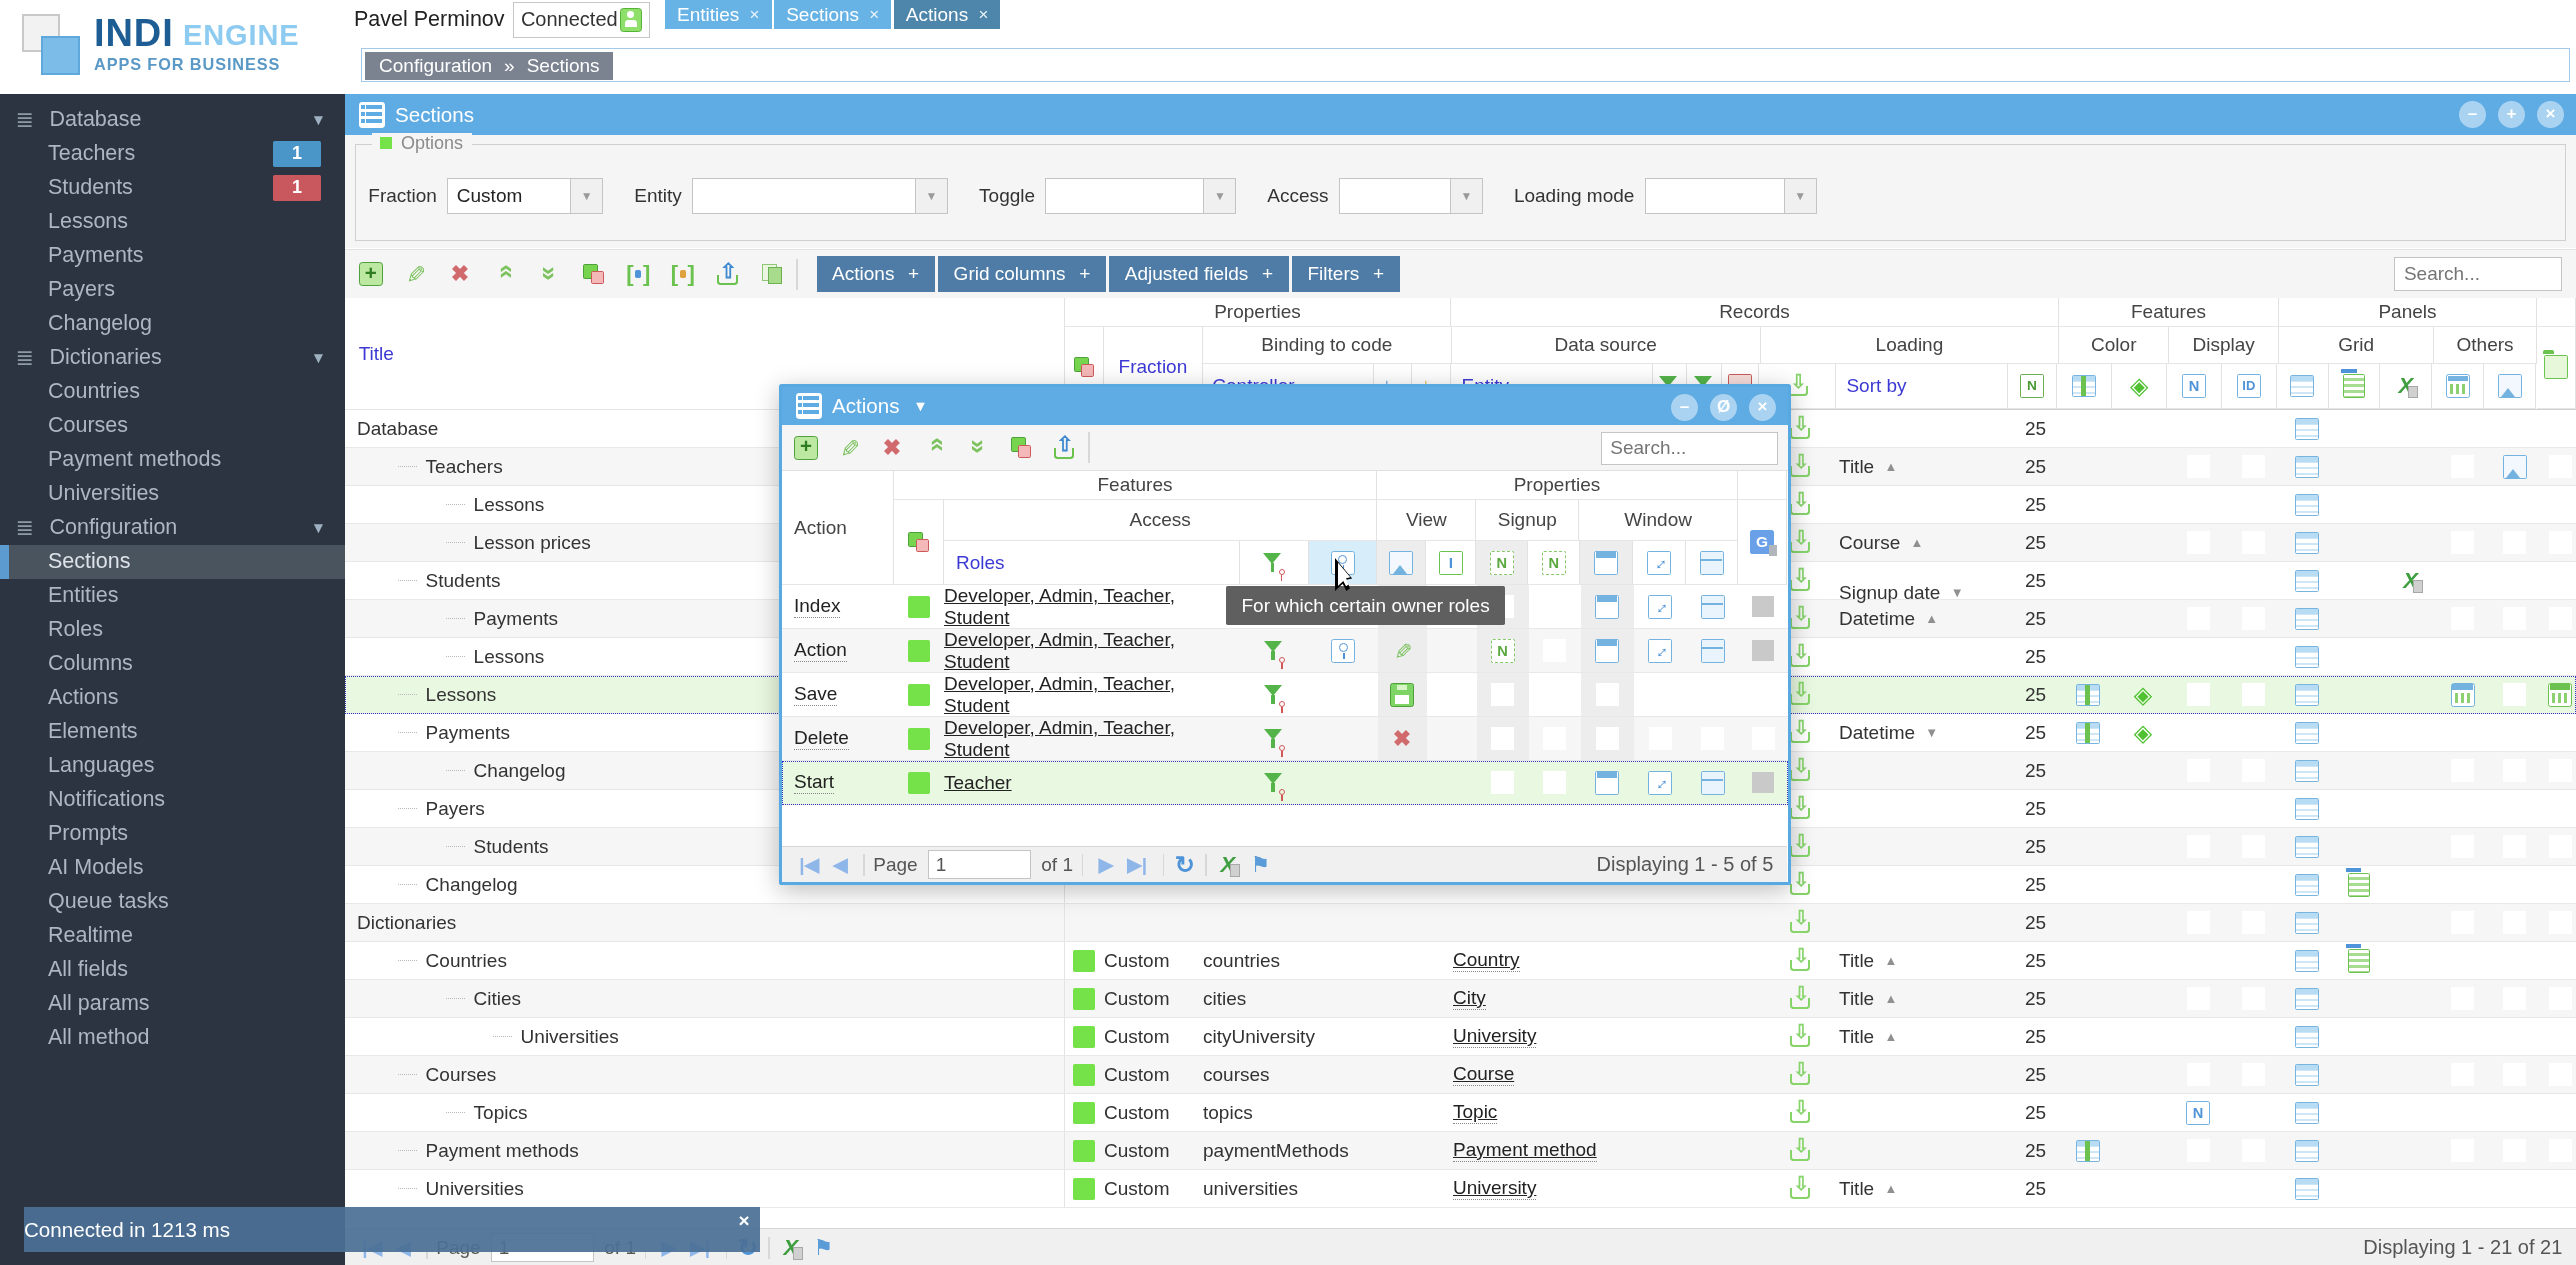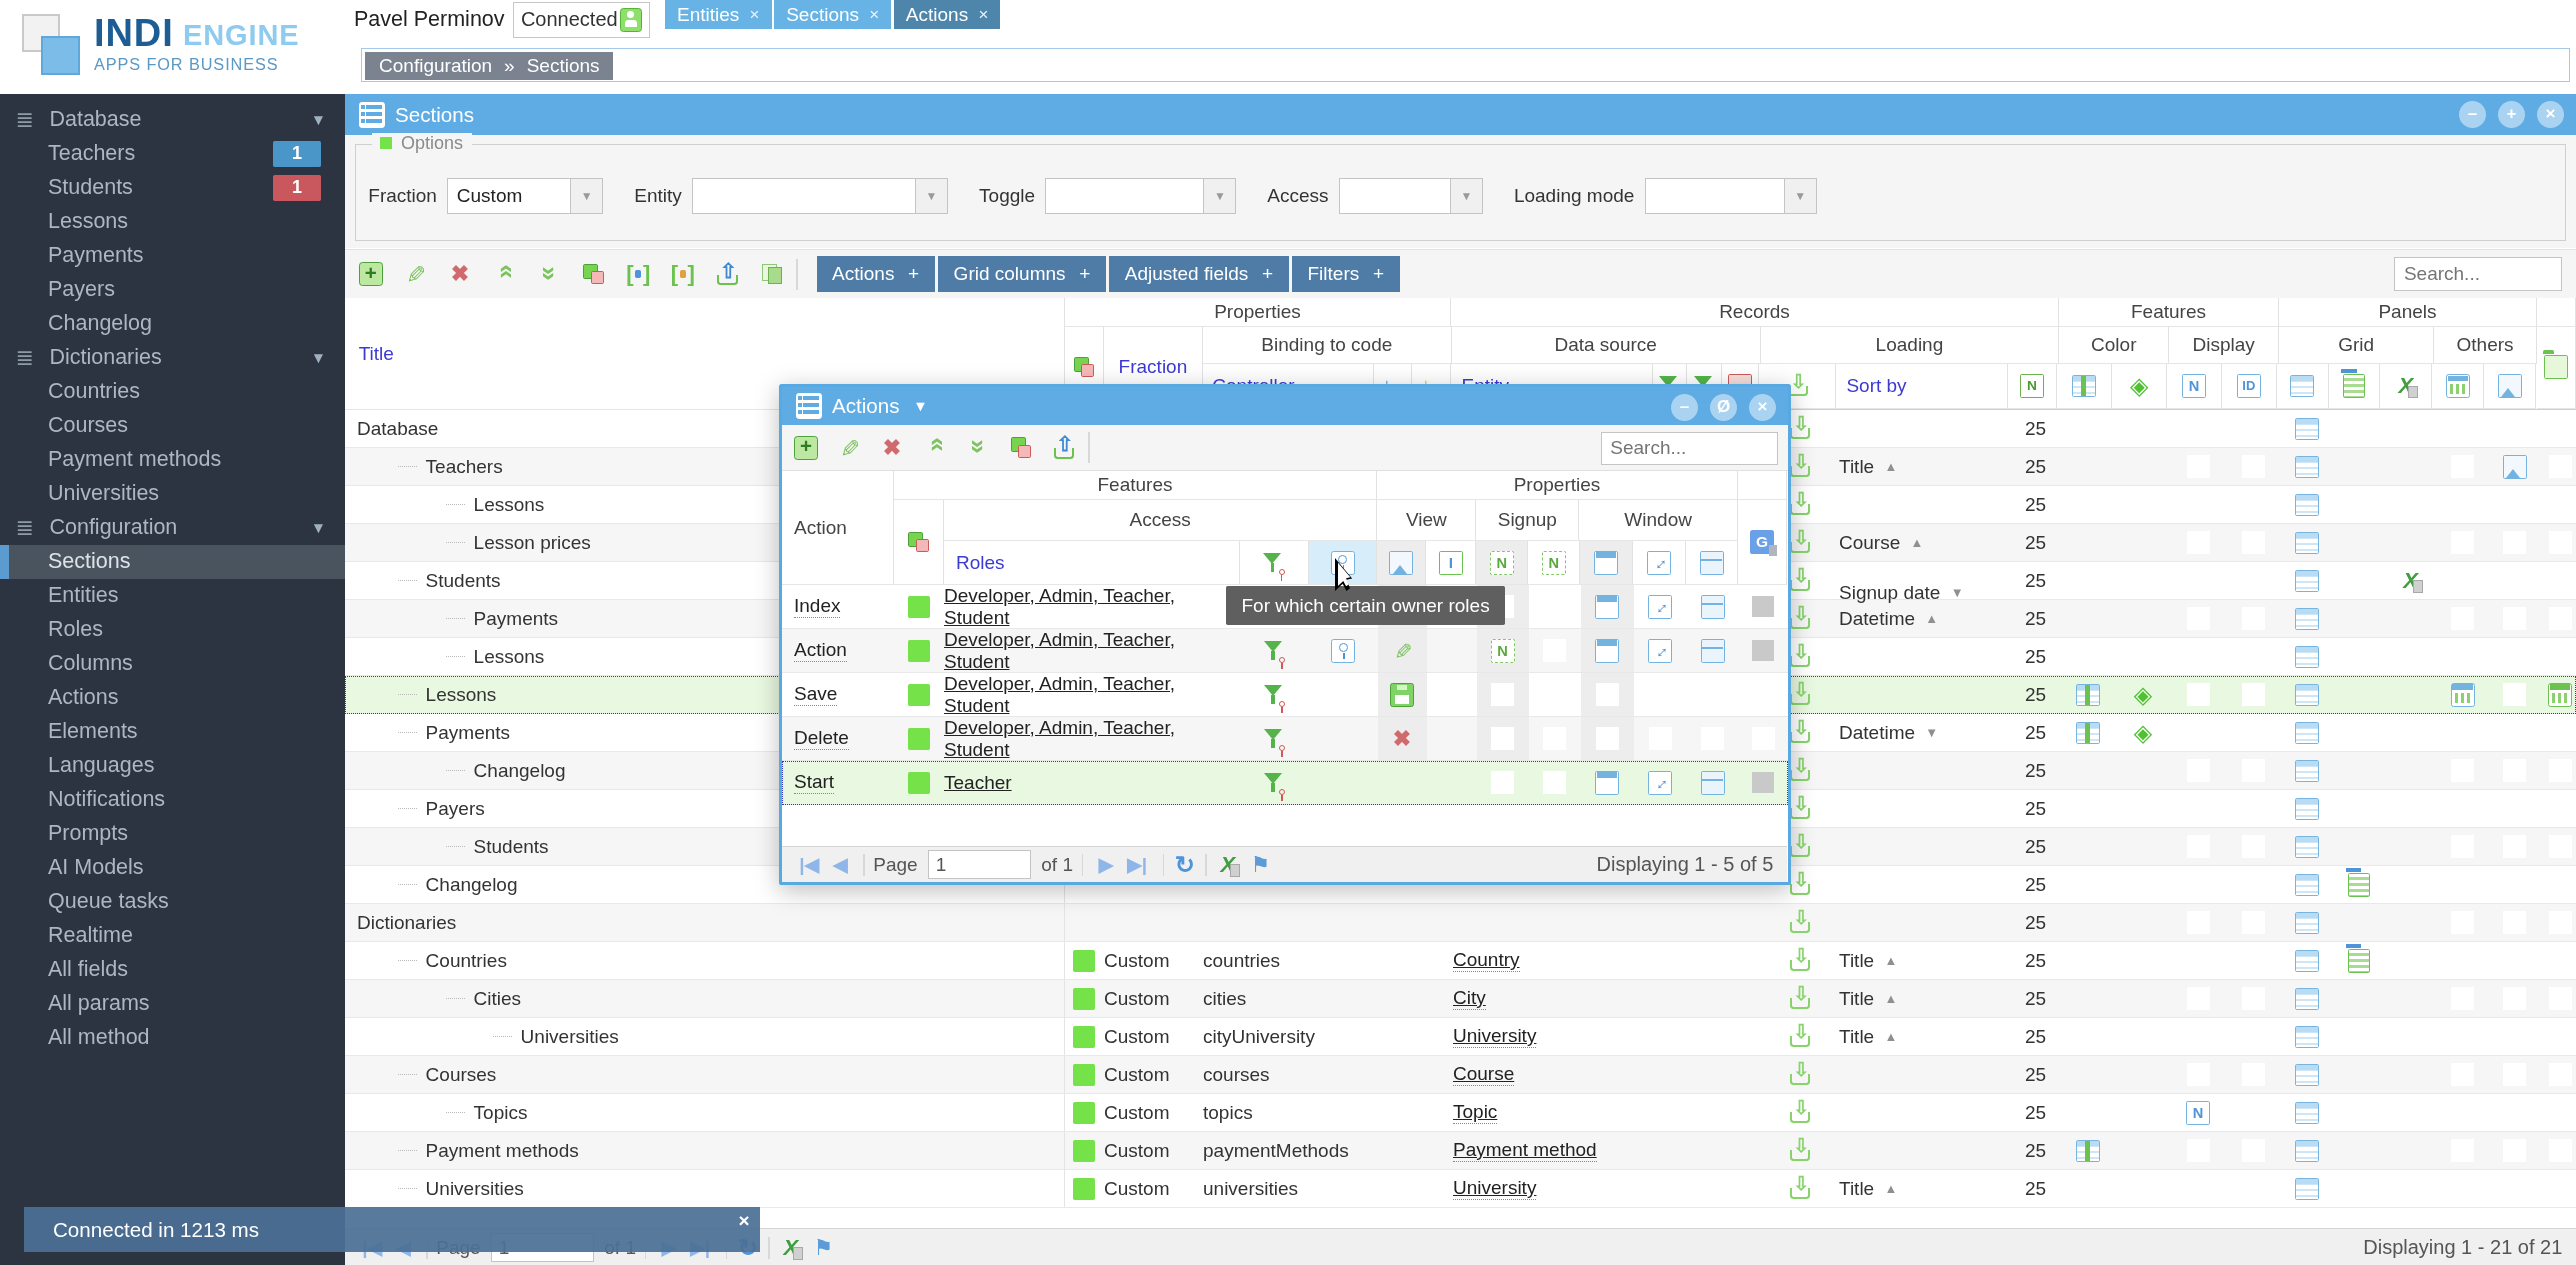--- a/index.html
+++ b/index.html
@@ -6,21 +6,21 @@
   html,body { width:2576px; height:1266px; overflow:hidden; font-family:"Liberation Sans", sans-serif; background:#fff; }
   #stage { position:relative; width:2576px; height:1266px; background:#fff; }
 
   
   #topbar { position:absolute; left:0; top:0; width:2576px; height:94px; background:#fff; }
   #logo { position:absolute; left:22px; top:6.9px; width:309px; height:82px; }
   .logo-sq1 { position:absolute; left:0; top:6.9px; width:38px; height:38px; border:2.6px solid #c9c9c9; background:#f2f2f2; }
   .logo-sq2 { position:absolute; left:19px; top:29px; width:39px; height:39px; background:#7bbde8; border:2.6px solid #5fa8dc; }
   .logo-indi { position:absolute; left:72px; top:5.2px; font-size:38px; font-weight:bold; color:#1d5d94; letter-spacing:0.9px; }
   .logo-engine { position:absolute; left:161px; top:12px; font-size:29px; font-weight:bold; color:#8ecbf0; letter-spacing:0.9px; }
-  .logo-sub { position:absolute; left:72px; top:48px; font-size:16.3px; font-weight:normal; color:#5a98c6; letter-spacing:0.9px; }
+  .logo-sub { position:absolute; left:72px; top:48px; font-size:16.3px; font-weight:bold; color:#5a98c6; letter-spacing:0.9px; }
   #username { position:absolute; left:354px; top:6.9px; font-size:21.5px; color:#222; }
   #rolebtn { position:absolute; left:513px; top:1.7px; height:36px; width:137px; border:0.9px solid #c6c6c6; background:#fff; display:flex; align-items:center; padding:0 6.9px; }
   #rolebtn .txt { font-size:20px; color:#333; flex:1; }
   .person-ic { width:22px; height:24px; background:#8ee06a; border:1.7px solid #57b337; border-radius:3.4px; position:relative; }
   .person-ic::before { content:""; position:absolute; left:6px; top:2.6px; width:6.9px; height:6.9px; border-radius:50%; background:#fff; }
   .person-ic::after { content:""; position:absolute; left:3.4px; top:11px; width:12px; height:6.9px; border-radius:3.4px 3.4px 0 0; background:#fff; }
   .tabs { position:absolute; left:665px; top:0; display:flex; gap:2.6px; }
   .tab { height:29px; padding:0 12px; background:#68b3e6; color:#fff; font-size:19px; display:flex; align-items:center; gap:10.3px; }
   .tab.active { background:#4e86ab; }
   .tab .x { font-size:17px; color:#eaf4fc; }
@@ -179,21 +179,21 @@
   .pgright { position:absolute; right:13.7px; color:#555; font-size:20px; }
 
   
   #statusbar { position:absolute; left:345px; top:1228px; width:2231px; height:38px; background:#f0f0f0; border-top:0.9px solid #d5d5d5; }
 
   
   #tooltip { position:absolute; left:1226px; top:586px; height:39px; background:#5f5f5f; color:#fff; font-size:19px; display:flex; align-items:center; padding:0 15.5px; border-radius:1.7px; z-index:60; }
   #cursor { position:absolute; left:1335px; top:558px; width:22px; height:33px; z-index:70; }
   #cursor .c1 { position:absolute; width:22px; height:33px; background:#000; clip-path:polygon(0 0,0 100%,35% 78%,52% 100%,68% 92%,52% 66%,78% 62%); }
   #cursor .c2 { position:absolute; left:2.6px; top:4.3px; width:16.3px; height:24px; background:#fff; clip-path:polygon(0 0,0 100%,35% 78%,52% 100%,68% 92%,52% 66%,78% 62%); }
-  #toast { position:absolute; left:24px; top:1207px; width:736px; height:45px; background:rgba(74,112,150,.93); color:#fff; font-size:20.6px; display:flex; align-items:center; padding-left:29px; z-index:80; }
+  #toast { position:absolute; left:24px; top:1207px; width:736px; height:45px; background:rgba(74,112,150,.93); color:#fff; font-size:20.6px; display:flex; align-items:center; z-index:80; }
   #toast .x { position:absolute; right:10.3px; top:3.4px; color:#fff; font-size:19px; font-weight:bold; }
 </style>
 </head>
 <body>
 
 <div id="stage">
 
   <div id="topbar">
     <div id="logo">
       <div class="logo-sq1"></div>

